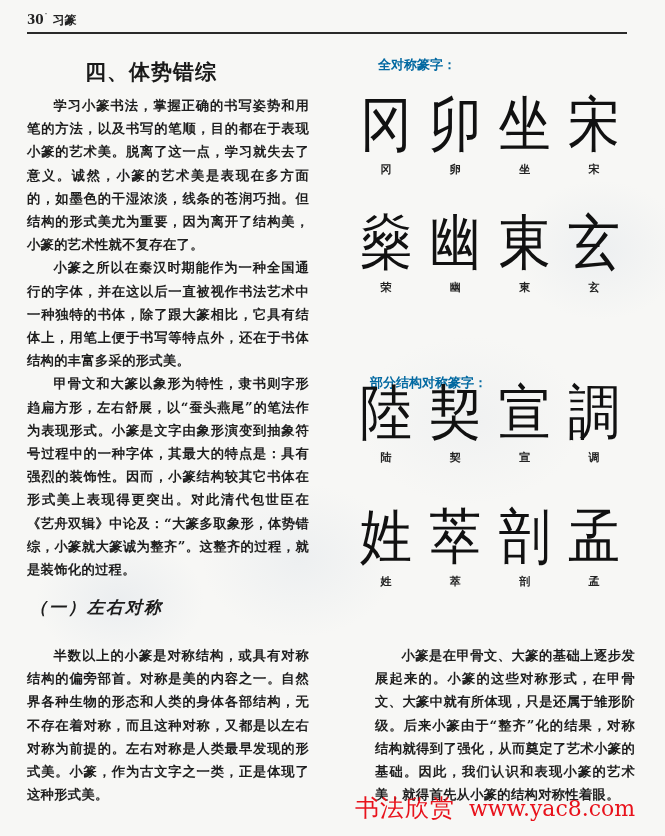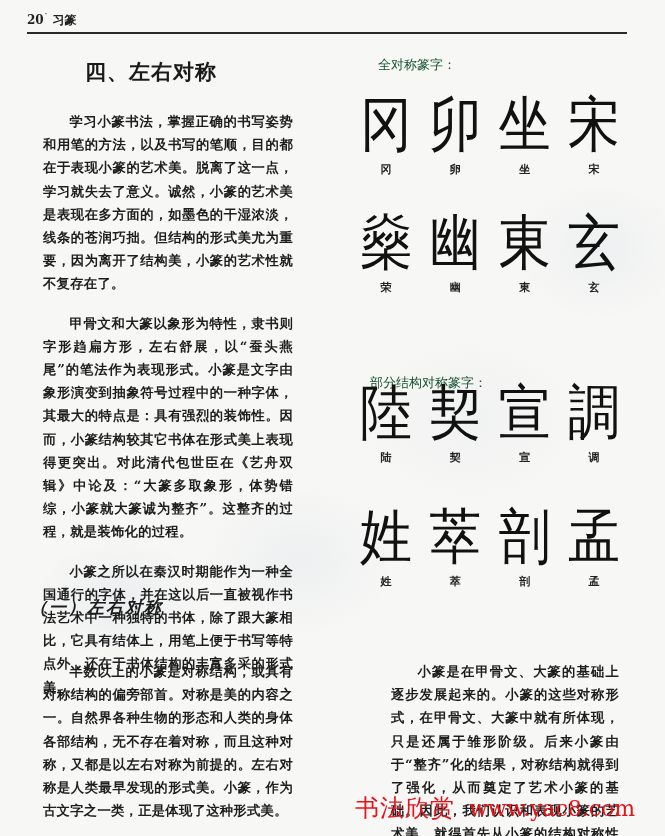--- a/index.html
+++ b/index.html
@@ -27,32 +27,32 @@
       position: absolute; left: 27px; top: 32px; width: 600px; height: 2px; background: #2a2a2a;
     }
     .section-title {
       position: absolute; left: 85px; top: 58px;
       font-size: 21px; font-weight: bold; letter-spacing: 1px; color: #1a1a1a;
     }
     .left-col {
       position: absolute; left: 27px; top: 94px; width: 282px;
     }
     .para {
-      margin: 16px; font-size: 13.3px; line-height: 23.2px; text-indent: 2em;
+      margin: 0; font-size: 13.3px; line-height: 23.2px; text-indent: 2em;
       text-align: justify; font-weight: bold; color: #1e1e1e; letter-spacing: 0.3px;
     }
     .subheading {
       position: absolute; left: 30px; top: 596px;
       font-size: 17px; font-weight: bold; letter-spacing: 2px; color: #1c1c1c; font-style: italic;
     }
     .left-col-2 {
       position: absolute; left: 27px; top: 644px; width: 282px;
     }
     .right-caption {
-      position: absolute; font-size: 13px; font-weight: normal; color: #14532d;
+      position: absolute; font-size: 13px; font-weight: bold; color: #0369a1;
     }
     .glyph-row {
       position: absolute; left: 355px; width: 270px; display: flex; justify-content: space-between;
     }
     .glyph-cell { width: 62px; text-align: center; }
     .seal {
       font-family: "DejaVu Serif", serif; font-size: 52px; line-height: 64px; font-weight: normal;
       color: #111; transform: scaleY(1.15); display: inline-block;
     }
     .seal-label { font-size: 11px; line-height: 16px; margin-top: 6px; color: #222; font-weight: bold; }
@@ -65,31 +65,31 @@
     }
     .watermark .wm-cn { font-family: "DejaVu Serif", serif; letter-spacing: 1px; }
     .watermark .wm-url { font-family: "DejaVu Serif", "Liberation Serif", serif; margin-left: 14px; font-size: 22px; }
   </style>
 </head>
 <body>
 
 <div class="bg-wash"></div>
 
 <div class="header">
-  <span>20</span><span style="font-size:9px;vertical-align:top;">˙</span>
+  <span>30</span><span style="font-size:9px;vertical-align:top;">˙</span>
   <span>习篆</span>
 </div>
 <div class="header-rule"></div>
 
-<div class="section-title">四、左右对称</div>
+<div class="section-title">四、体势错综</div>
 
 <div class="left-col">
   <p class="para">学习小篆书法，掌握正确的书写姿势和用笔的方法，以及书写的笔顺，目的都在于表现小篆的艺术美。脱离了这一点，学习就失去了意义。诚然，小篆的艺术美是表现在多方面的，如墨色的干湿浓淡，线条的苍润巧拙。但结构的形式美尤为重要，因为离开了结构美，小篆的艺术性就不复存在了。</p>
+  <p class="para">小篆之所以在秦汉时期能作为一种全国通行的字体，并在这以后一直被视作书法艺术中一种独特的书体，除了跟大篆相比，它具有结体上，用笔上便于书写等特点外，还在于书体结构的丰富多采的形式美。</p>
   <p class="para">甲骨文和大篆以象形为特性，隶书则字形趋扁方形，左右舒展，以“蚕头燕尾”的笔法作为表现形式。小篆是文字由象形演变到抽象符号过程中的一种字体，其最大的特点是：具有强烈的装饰性。因而，小篆结构较其它书体在形式美上表现得更突出。对此清代包世臣在《艺舟双辑》中论及：“大篆多取象形，体势错综，小篆就大篆诚为整齐”。这整齐的过程，就是装饰化的过程。</p>
-  <p class="para">小篆之所以在秦汉时期能作为一种全国通行的字体，并在这以后一直被视作书法艺术中一种独特的书体，除了跟大篆相比，它具有结体上，用笔上便于书写等特点外，还在于书体结构的丰富多采的形式美。</p>
 </div>
 
 <div class="subheading">（一）左右对称</div>
 
 <div class="left-col-2">
   <p class="para">半数以上的小篆是对称结构，或具有对称结构的偏旁部首。对称是美的内容之一。自然界各种生物的形态和人类的身体各部结构，无不存在着对称，而且这种对称，又都是以左右对称为前提的。左右对称是人类最早发现的形式美。小篆，作为古文字之一类，正是体现了这种形式美。</p>
 </div>
 
 <div class="right-caption" style="left:378px; top:56px;">全对称篆字：</div>
 

